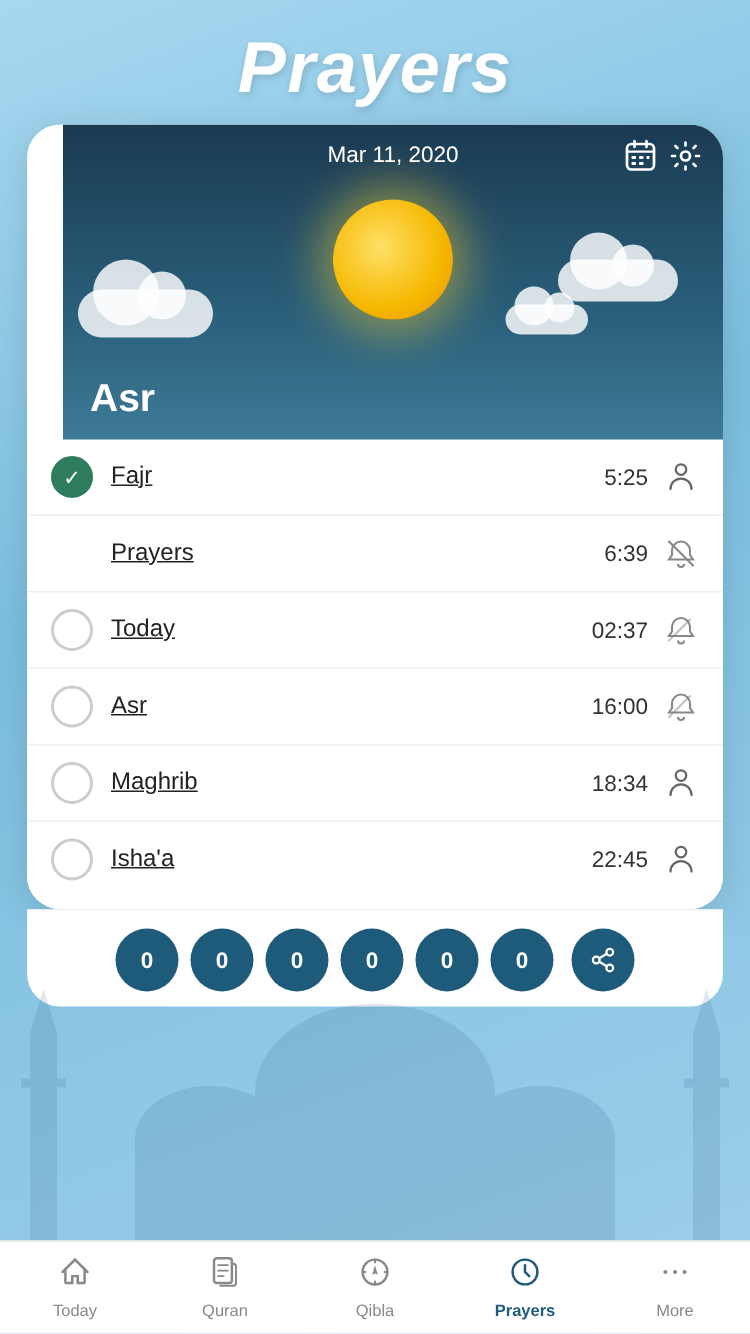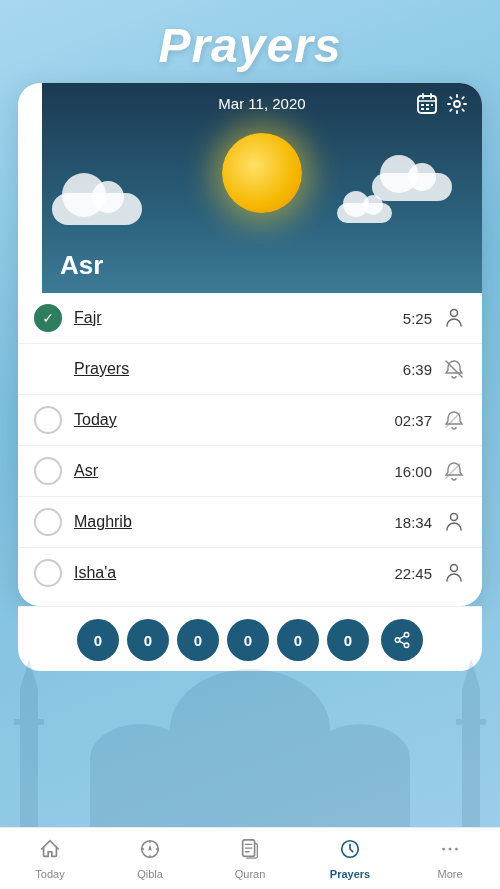--- a/index.html
+++ b/index.html
@@ -458,33 +458,33 @@
 <div class="bottom-nav" id="bottom-nav">
 <div class="nav-item">
       <div class="nav-icon"><svg width="22" height="22" viewBox="0 0 24 24" fill="none" xmlns="http://www.w3.org/2000/svg">
       <path d="M3 12L12 3l9 9" stroke="#888" stroke-width="1.8" fill="none" stroke-linecap="round"></path>
       <path d="M5 10v9a1 1 0 001 1h4v-5h4v5h4a1 1 0 001-1v-9" stroke="#888" stroke-width="1.8" fill="none" stroke-linecap="round"></path>
     </svg></div>
       <span class="nav-label">Today</span>
     </div>
     <div class="nav-item">
       <div class="nav-icon"><svg width="22" height="22" viewBox="0 0 24 24" fill="none" xmlns="http://www.w3.org/2000/svg">
+      <rect x="4" y="2" width="13" height="18" rx="2" stroke="#888" stroke-width="1.8" fill="none"></rect>
+      <path d="M7 7h7M7 11h7M7 15h4" stroke="#888" stroke-width="1.4" stroke-linecap="round"></path>
+      <path d="M17 6h1a2 2 0 012 2v12a2 2 0 01-2 2H8" stroke="#888" stroke-width="1.4" fill="none"></path>
+    </svg></div>
+      <span class="nav-label">Quran</span>
+    </div>
+    <div class="nav-item">
+      <div class="nav-icon"><svg width="22" height="22" viewBox="0 0 24 24" fill="none" xmlns="http://www.w3.org/2000/svg">
       <circle cx="12" cy="12" r="9" stroke="#888" stroke-width="1.8" fill="none"></circle>
       <path d="M12 3v2M12 19v2M3 12h2M19 12h2" stroke="#888" stroke-width="1.5" stroke-linecap="round"></path>
       <polygon points="12,7 14,14 12,13 10,14" fill="#888"></polygon>
     </svg></div>
       <span class="nav-label">Qibla</span>
-    </div>
-    <div class="nav-item">
-      <div class="nav-icon"><svg width="22" height="22" viewBox="0 0 24 24" fill="none" xmlns="http://www.w3.org/2000/svg">
-      <rect x="4" y="2" width="13" height="18" rx="2" stroke="#888" stroke-width="1.8" fill="none"></rect>
-      <path d="M7 7h7M7 11h7M7 15h4" stroke="#888" stroke-width="1.4" stroke-linecap="round"></path>
-      <path d="M17 6h1a2 2 0 012 2v12a2 2 0 01-2 2H8" stroke="#888" stroke-width="1.4" fill="none"></path>
-    </svg></div>
-      <span class="nav-label">Quran</span>
     </div>
     <div class="nav-item active">
       <div class="nav-icon"><svg width="22" height="22" viewBox="0 0 24 24" fill="none" xmlns="http://www.w3.org/2000/svg">
       <circle cx="12" cy="12" r="9" stroke="#1e5a7a" stroke-width="1.8" fill="none"></circle>
       <path d="M12 7v5l3 3" stroke="#1e5a7a" stroke-width="1.8" stroke-linecap="round" fill="none"></path>
     </svg></div>
       <span class="nav-label">Prayers</span>
     </div>
     <div class="nav-item">
       <div class="nav-icon"><svg width="22" height="22" viewBox="0 0 24 24" fill="none" xmlns="http://www.w3.org/2000/svg">

